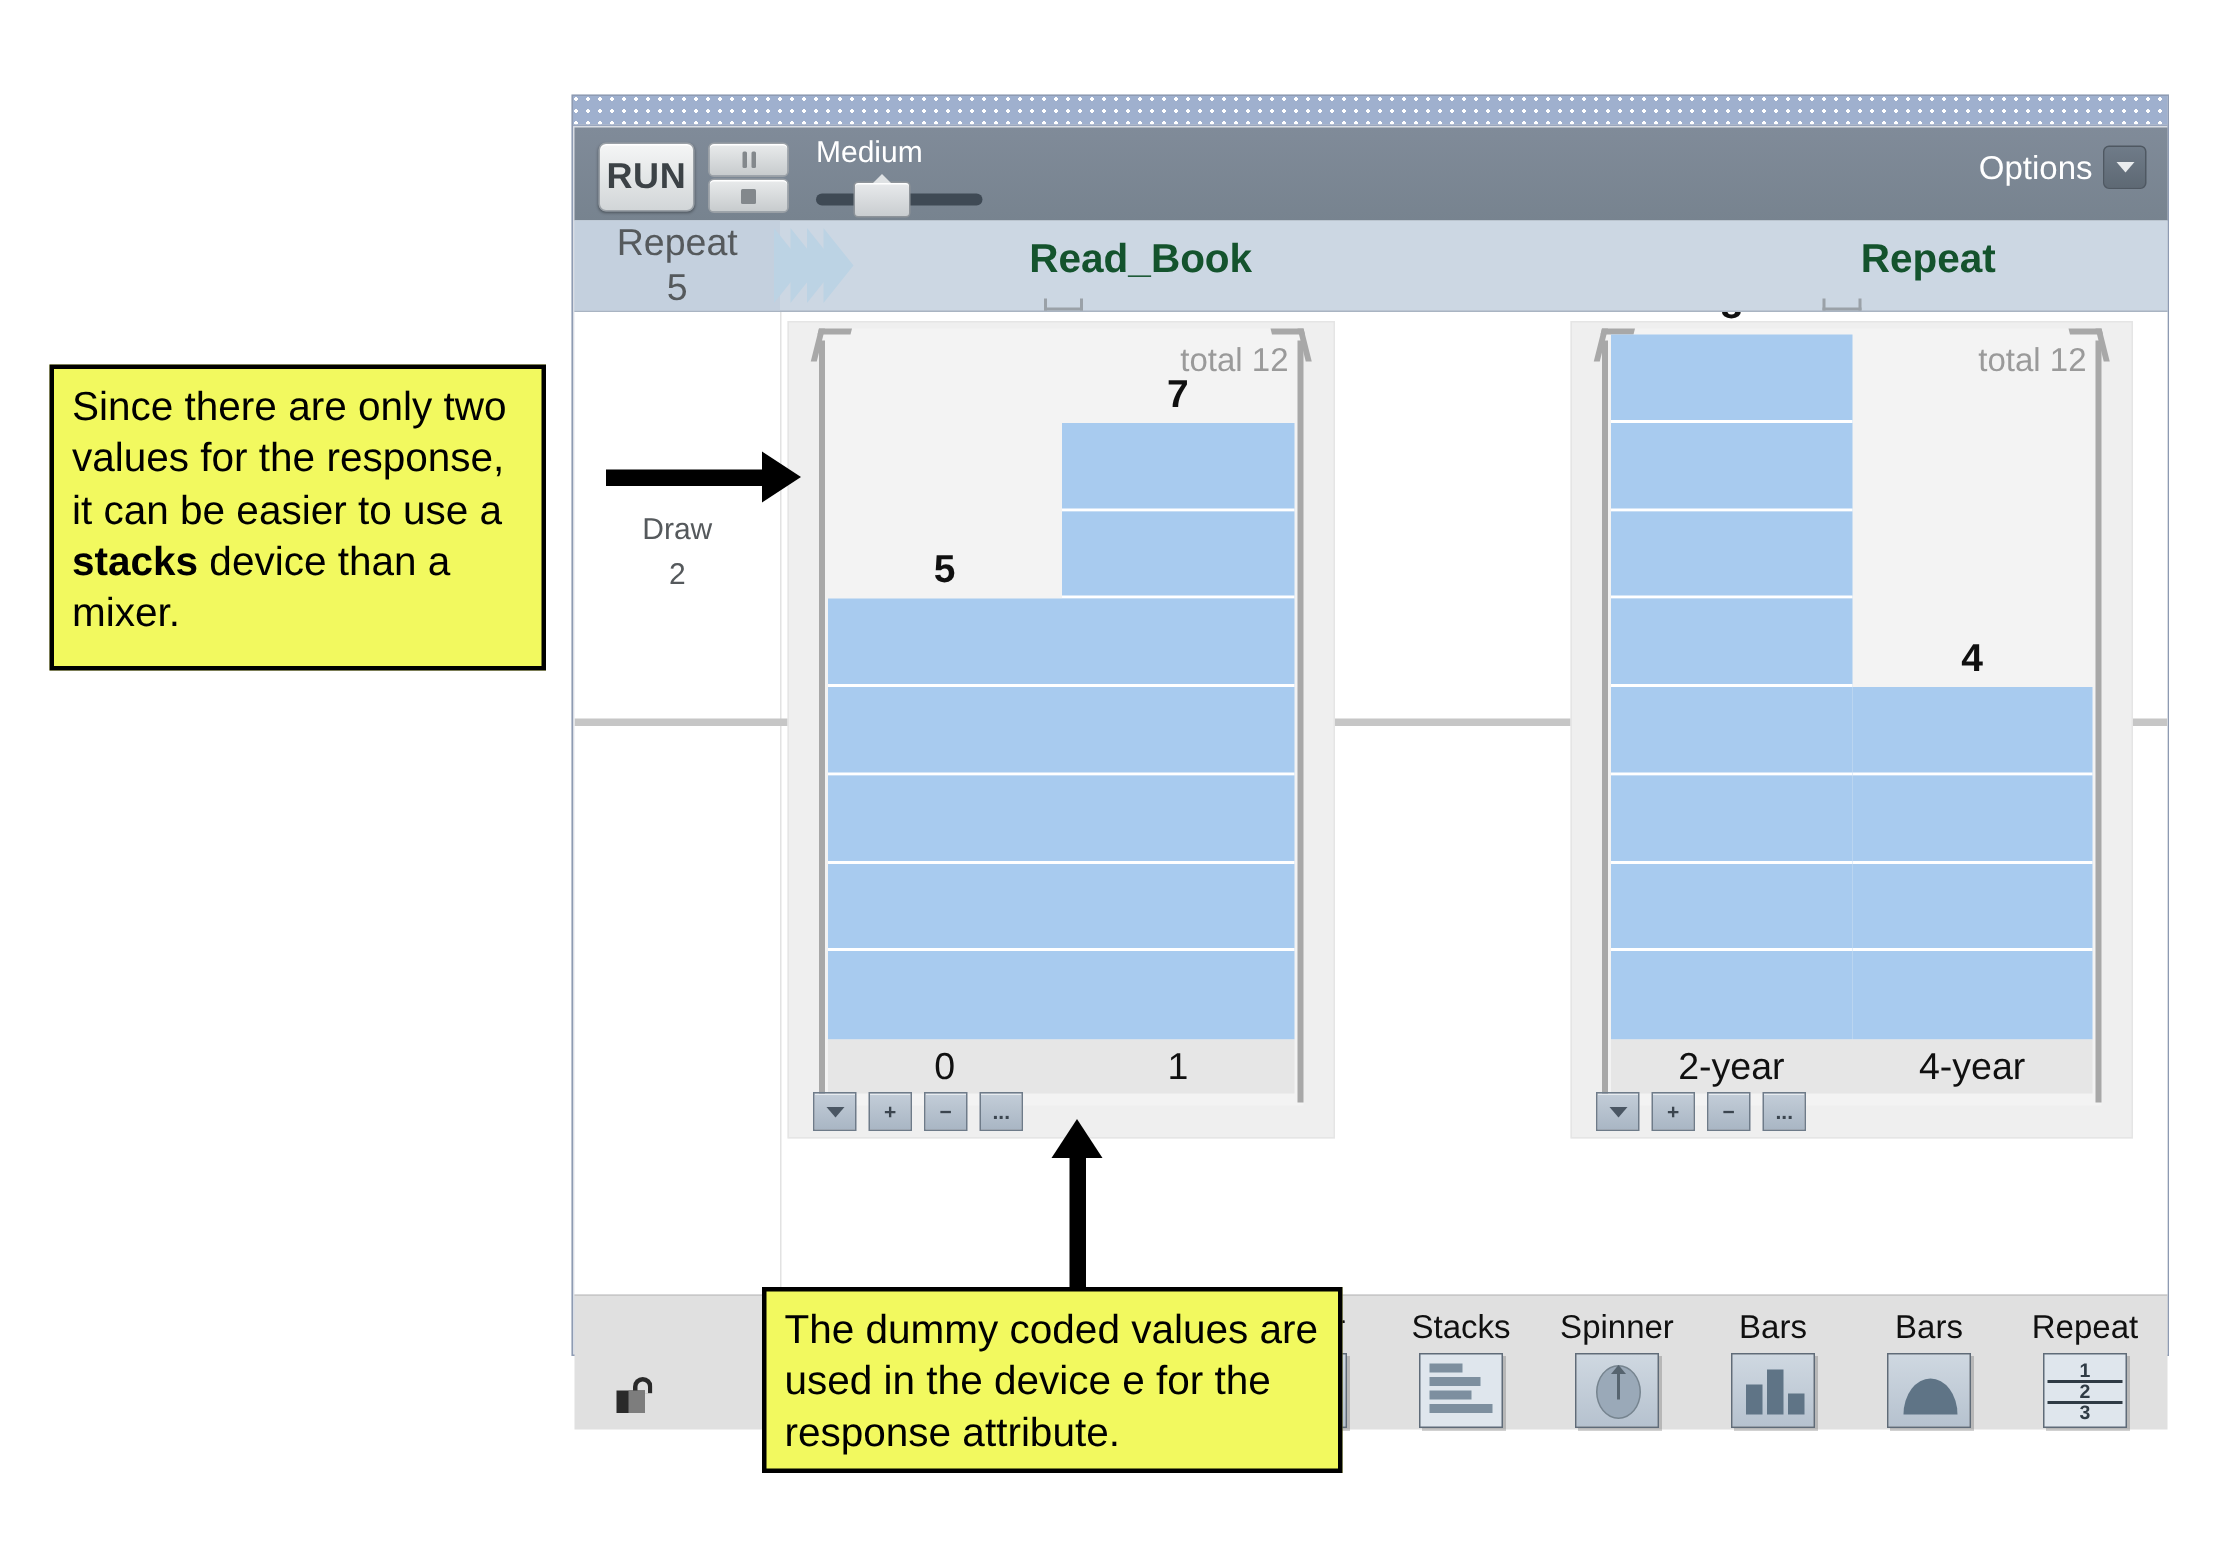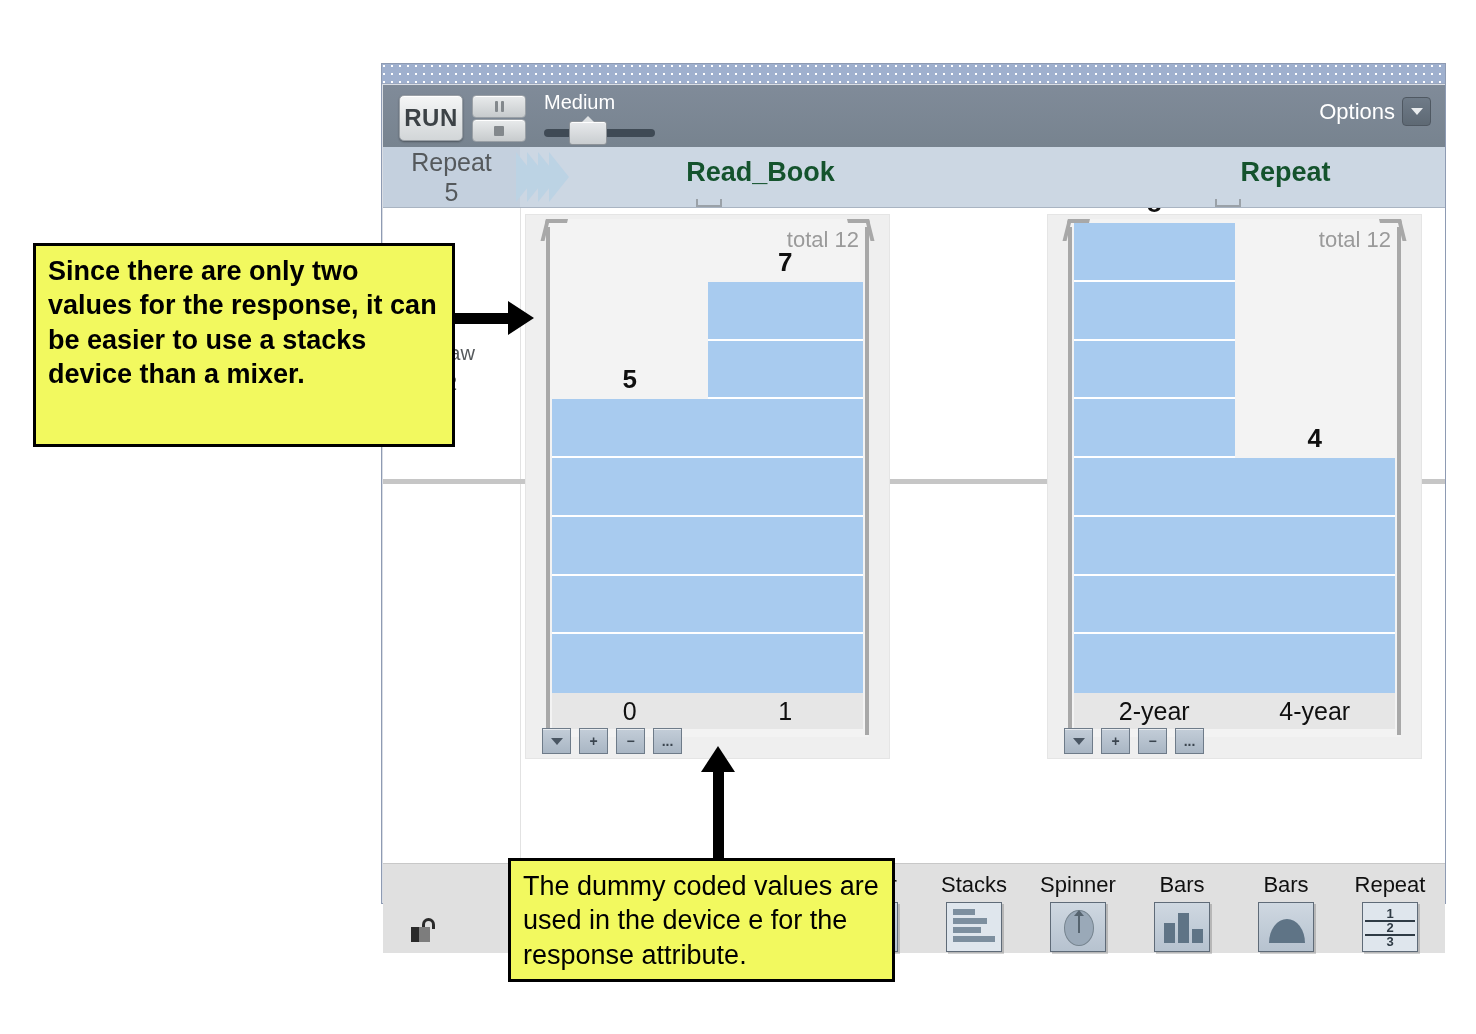--- a/index.html
+++ b/index.html
@@ -323,21 +323,21 @@
     position:absolute;
     background:#f2f95f;
     border:3px solid #000000;
     box-sizing:border-box;
     color:#000000;
     font-size:27px;
     line-height:1.27;
     padding:8px 12px;
     z-index:40;
   }
-  #note-1{left:33px;top:243px;width:422px;height:204px;font-weight:bold;}
+  #note-1{left:33px;top:243px;width:331px;height:204px;}
   #note-2{left:508px;top:858px;width:387px;height:124px;}
 
   .arrow-line{position:absolute;background:#000000;z-index:39;}
   .arrow-head{position:absolute;width:0;height:0;z-index:39;}
   #arrow1-line{left:404px;top:313px;width:112px;height:11px;}
   #arrow1-head{left:508px;top:301px;
     border-top:17px solid transparent;border-bottom:17px solid transparent;
     border-left:26px solid #000000;}
   #arrow2-line{left:713px;top:768px;width:11px;height:104px;}
   #arrow2-head{left:701px;top:746px;

